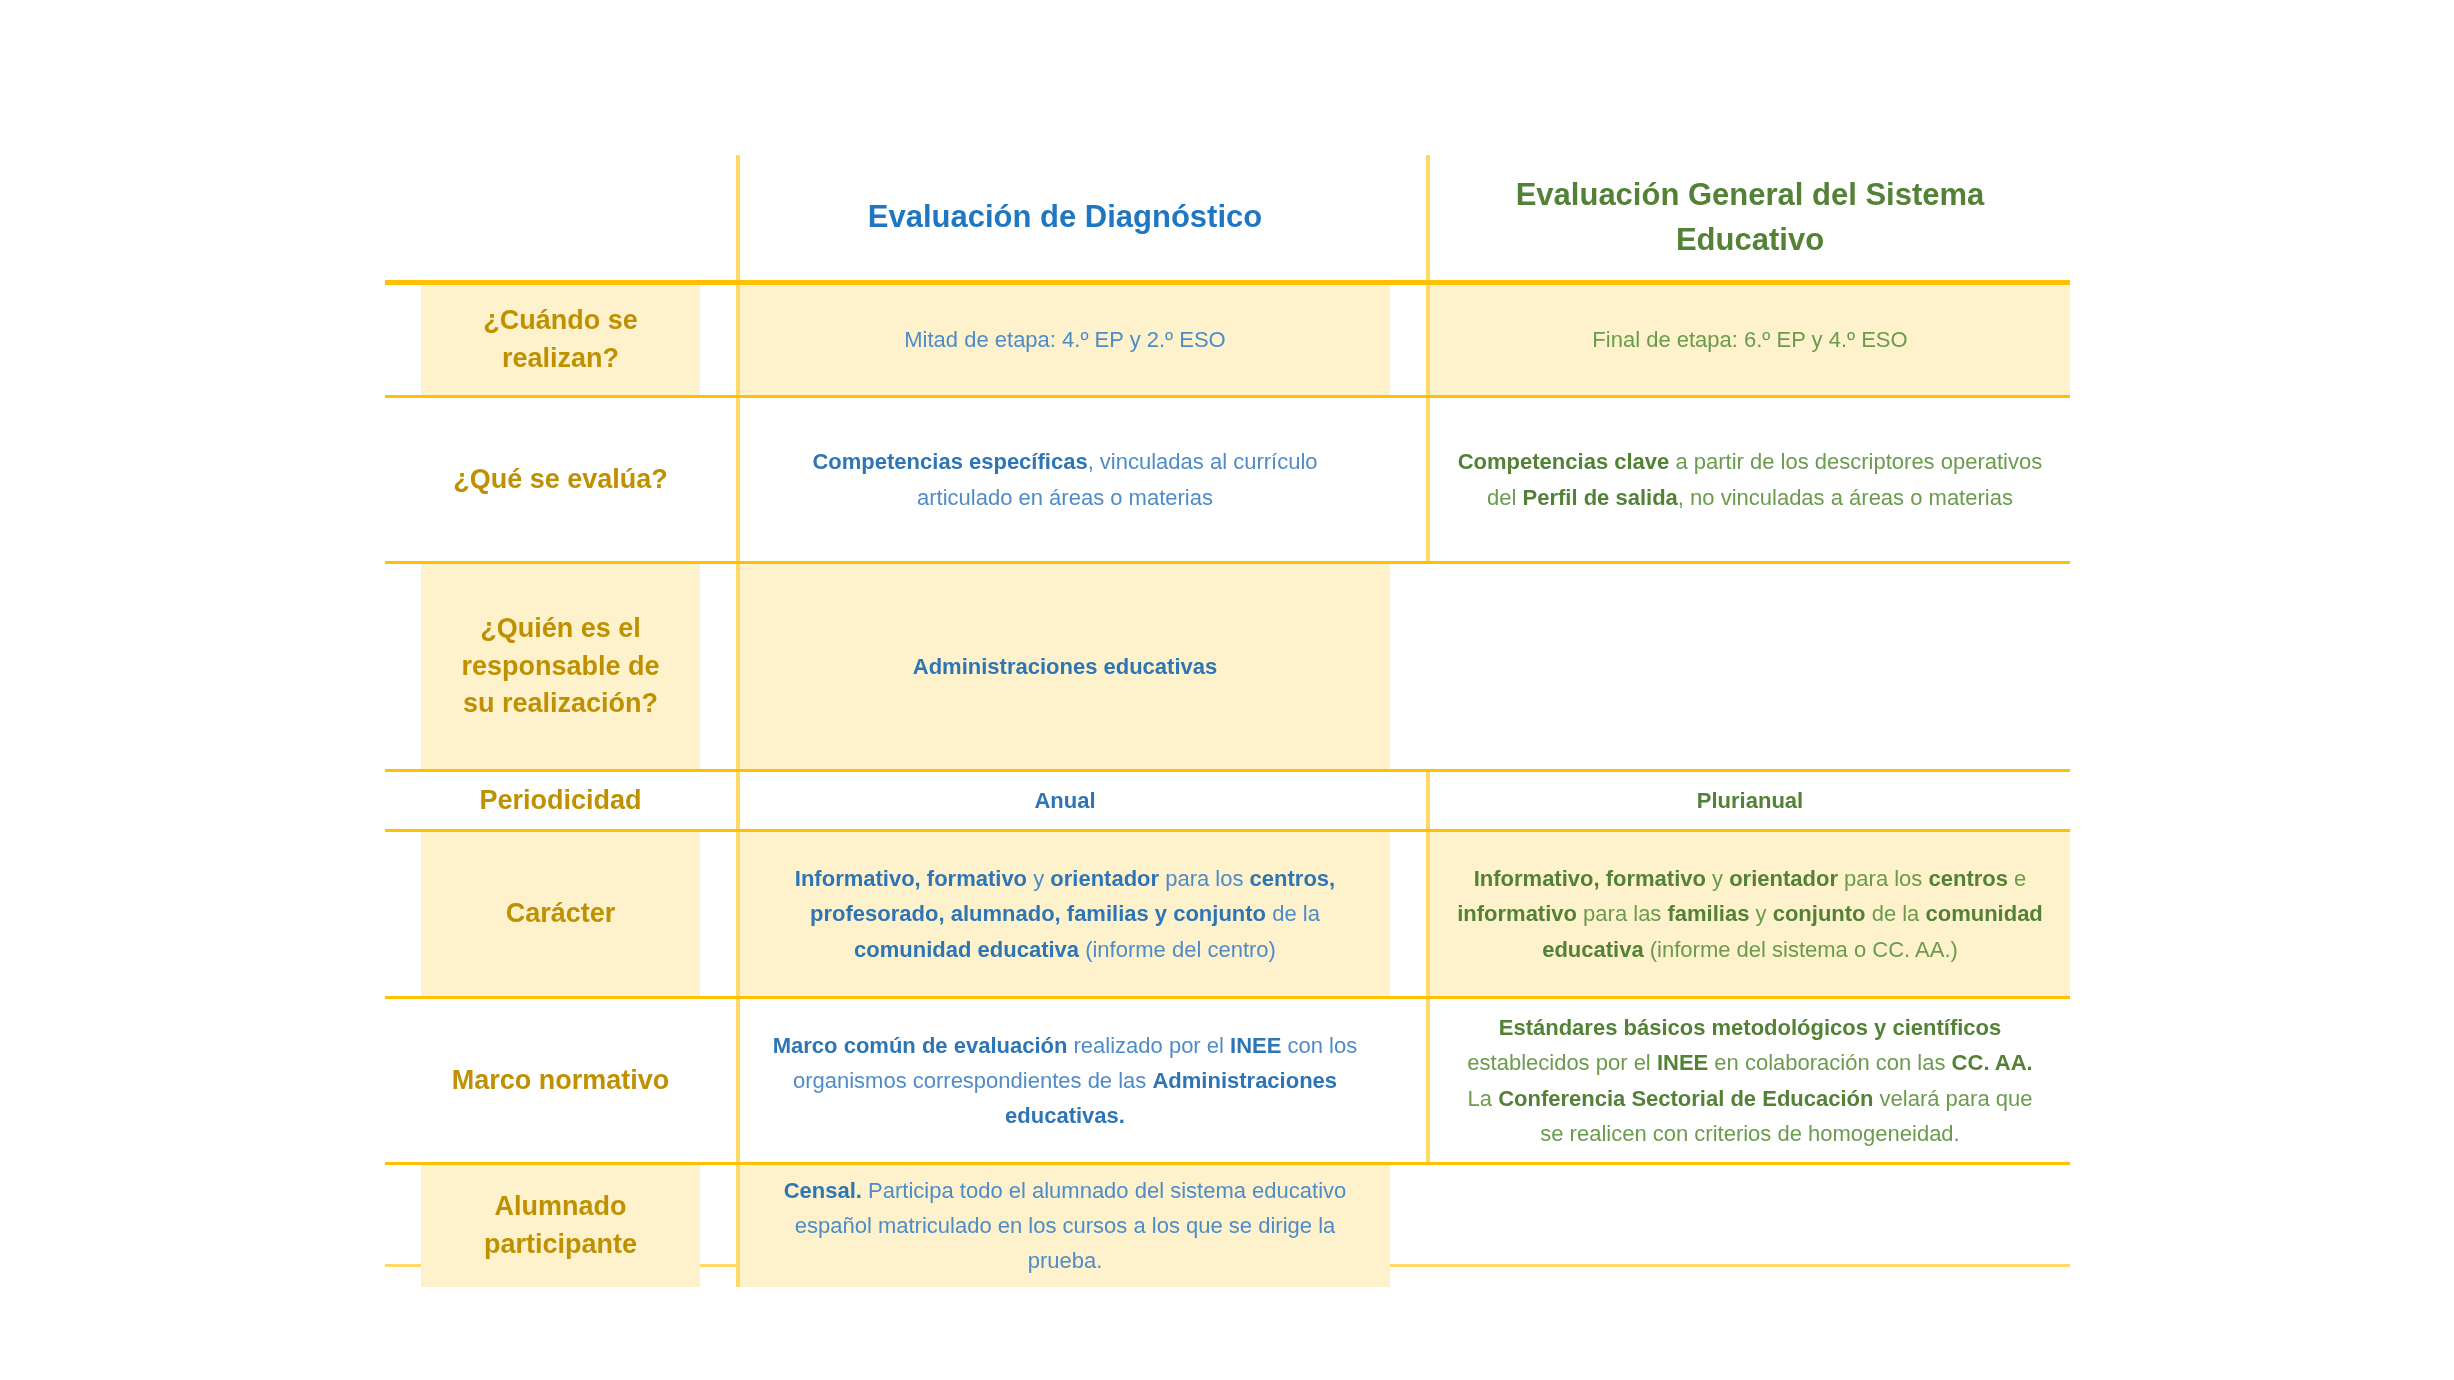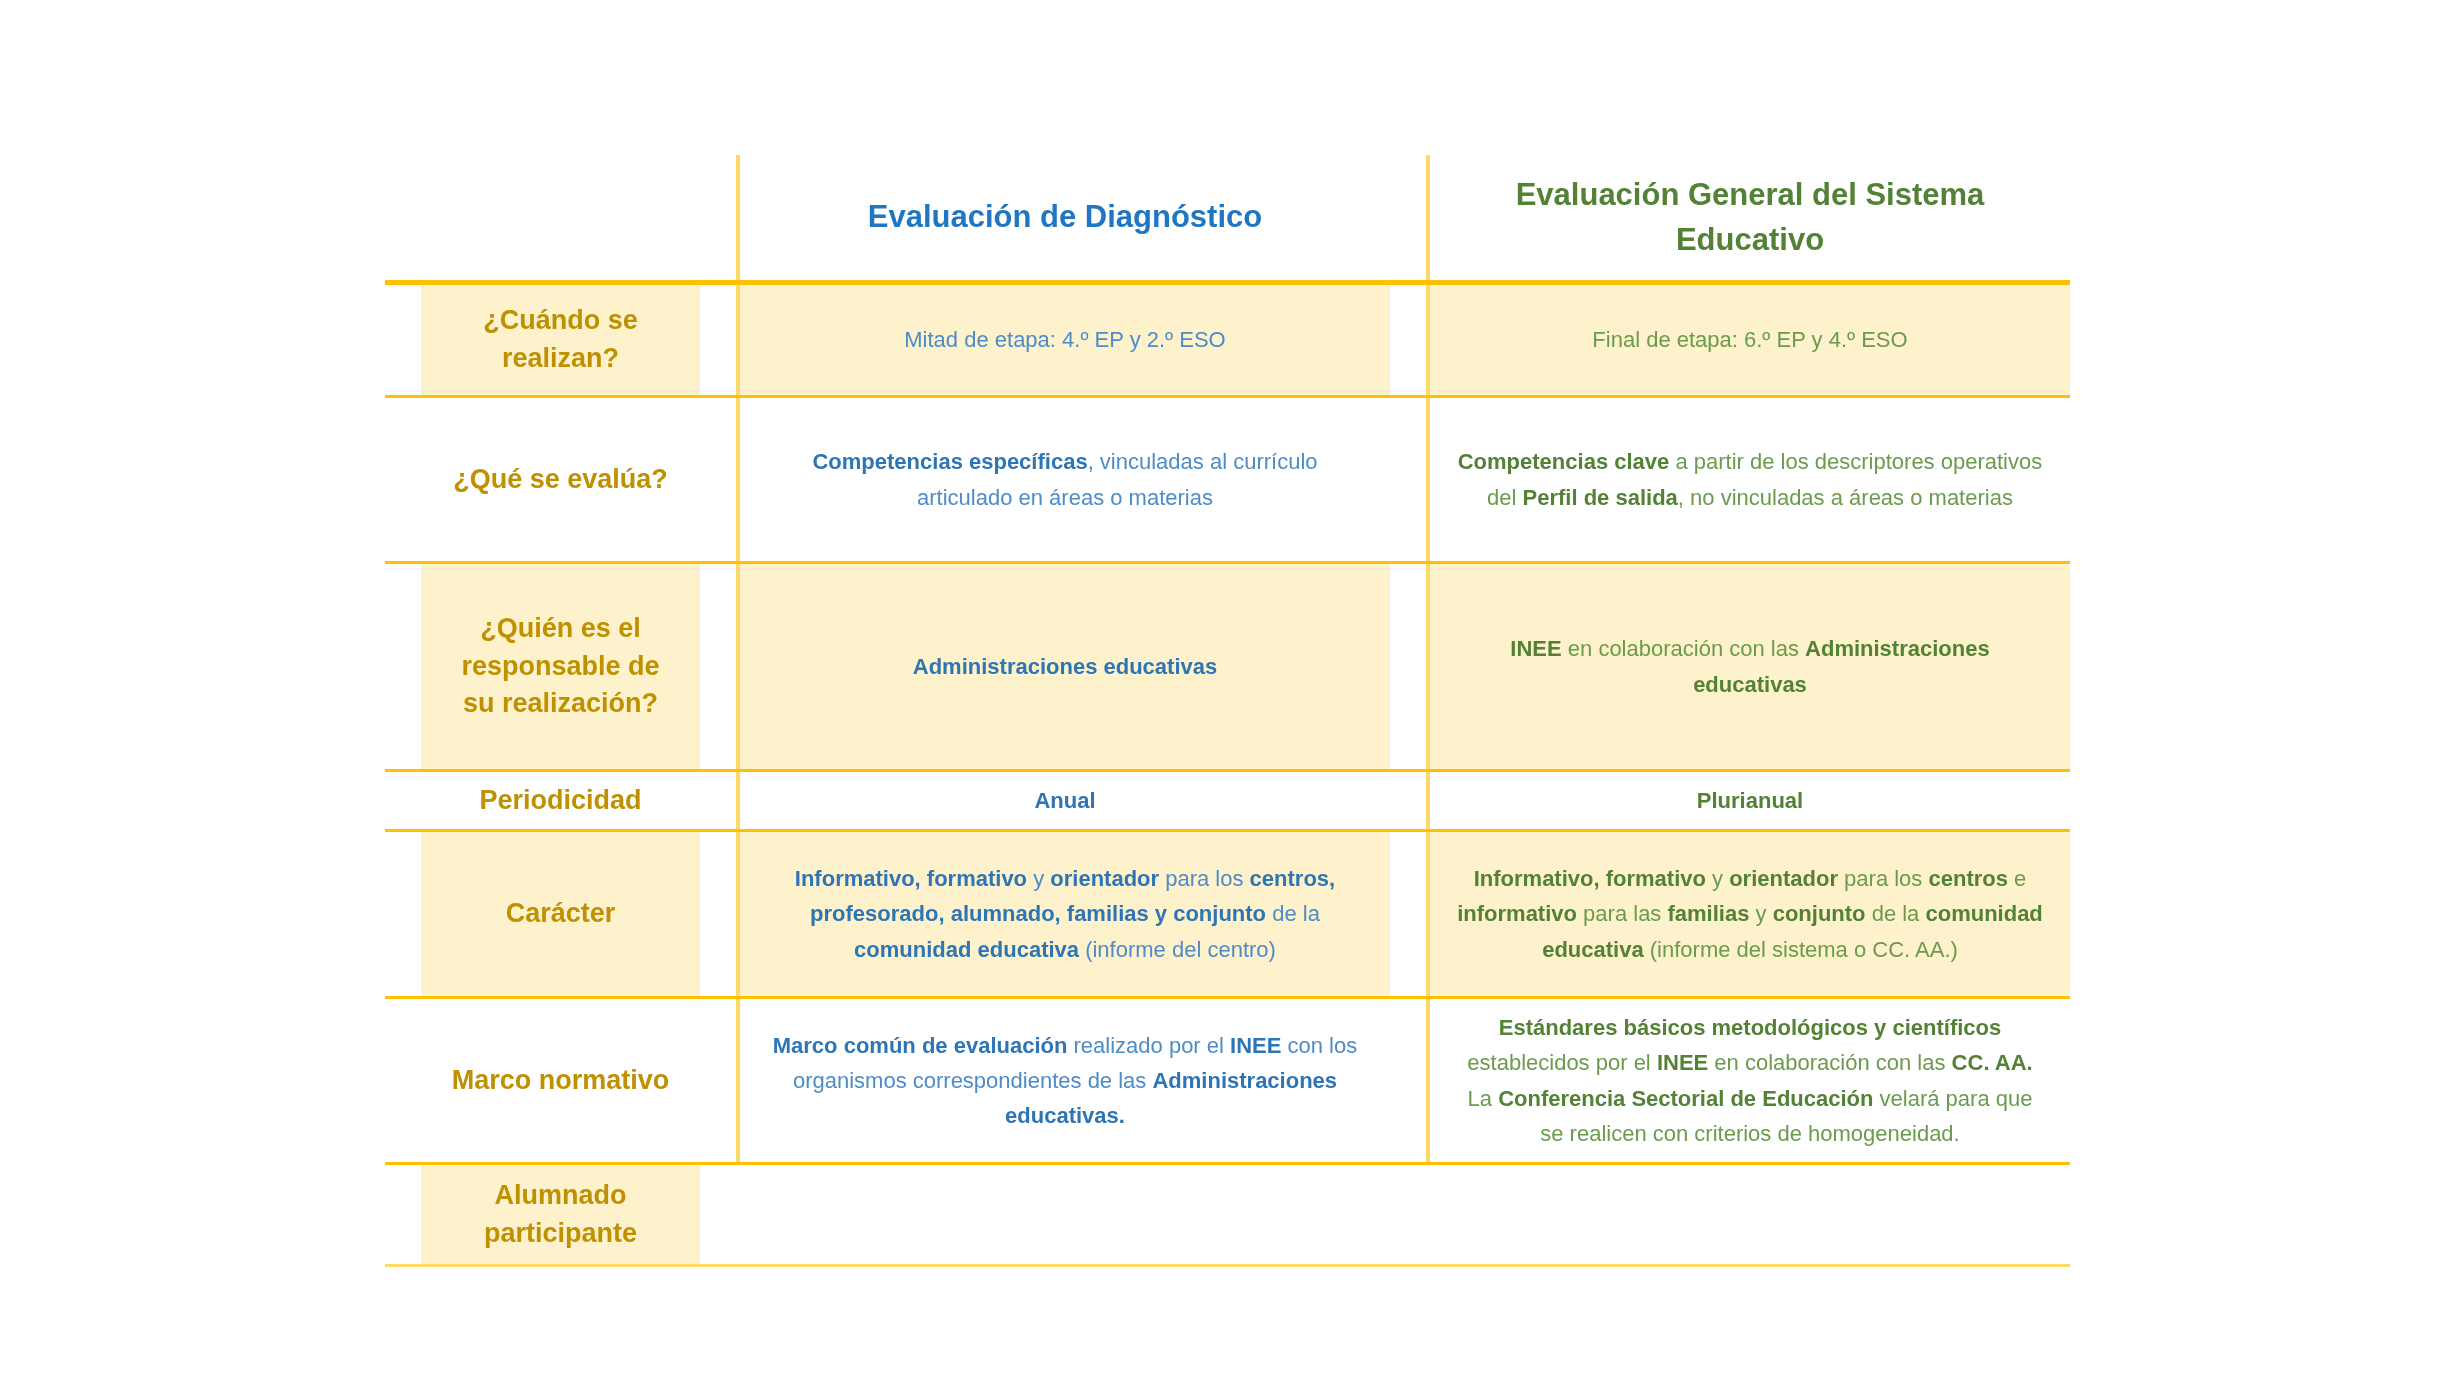--- a/index.html
+++ b/index.html
@@ -88,21 +88,20 @@
   <div class="row body r2">
     <div class="cell c1 label">¿Qué se evalúa?</div>
     <div class="cell c2 seg blue"><div><span class="b">Competencias específicas</span><span>, vinculadas al currículo articulado en áreas o materias</span></div></div>
     <div class="cell c3 seg green"><div><span class="b">Competencias clave</span><span> a partir de los descriptores operativos
 del </span><span class="b">Perfil de salida</span><span>, no vinculadas a áreas o materias</span></div></div>
   </div>
 
   <div class="row body r3 shaded">
     <div class="cell c1 label">¿Quién es el responsable de su realización?</div>
     <div class="cell c2 seg blue"><div><span class="b">Administraciones educativas</span></div></div>
-    <div class="cell c3 seg green"><div><span class="b">INEE</span><span> en colaboración con las </span><span class="b">Administraciones educativas</span></div></div>
   </div>
 
   <div class="row body r4">
     <div class="cell c1 label">Periodicidad</div>
     <div class="cell c2 seg blue"><div><span class="b">Anual</span></div></div>
     <div class="cell c3 seg green"><div><span class="b">Plurianual</span></div></div>
   </div>
 
   <div class="row body r5 shaded">
     <div class="cell c1 label">Carácter</div>
@@ -111,15 +110,16 @@
   </div>
 
   <div class="row body r6">
     <div class="cell c1 label">Marco normativo</div>
     <div class="cell c2 seg blue"><div><span class="b">Marco común de evaluación</span><span> realizado por el </span><span class="b">INEE</span><span> con los organismos correspondientes de las </span><span class="b">Administraciones educativas.</span></div></div>
     <div class="cell c3 seg green"><div><span class="b">Estándares básicos metodológicos y científicos</span><span> establecidos por el </span><span class="b">INEE</span><span> en colaboración con las </span><span class="b">CC. AA.</span><span> La </span><span class="b">Conferencia Sectorial de Educación</span><span> velará para que se realicen con criterios de homogeneidad.</span></div></div>
   </div>
 
   <div class="row body r7 shaded">
     <div class="cell c1 label">Alumnado participante</div>
+    <div class="cell c2 seg blue"><div><span class="b">Censal.</span><span> Participa todo el alumnado del sistema educativo español matriculado en los cursos a los que se dirige la prueba.</span></div></div>
   </div>
 
 </div>
 
 </body></html>

